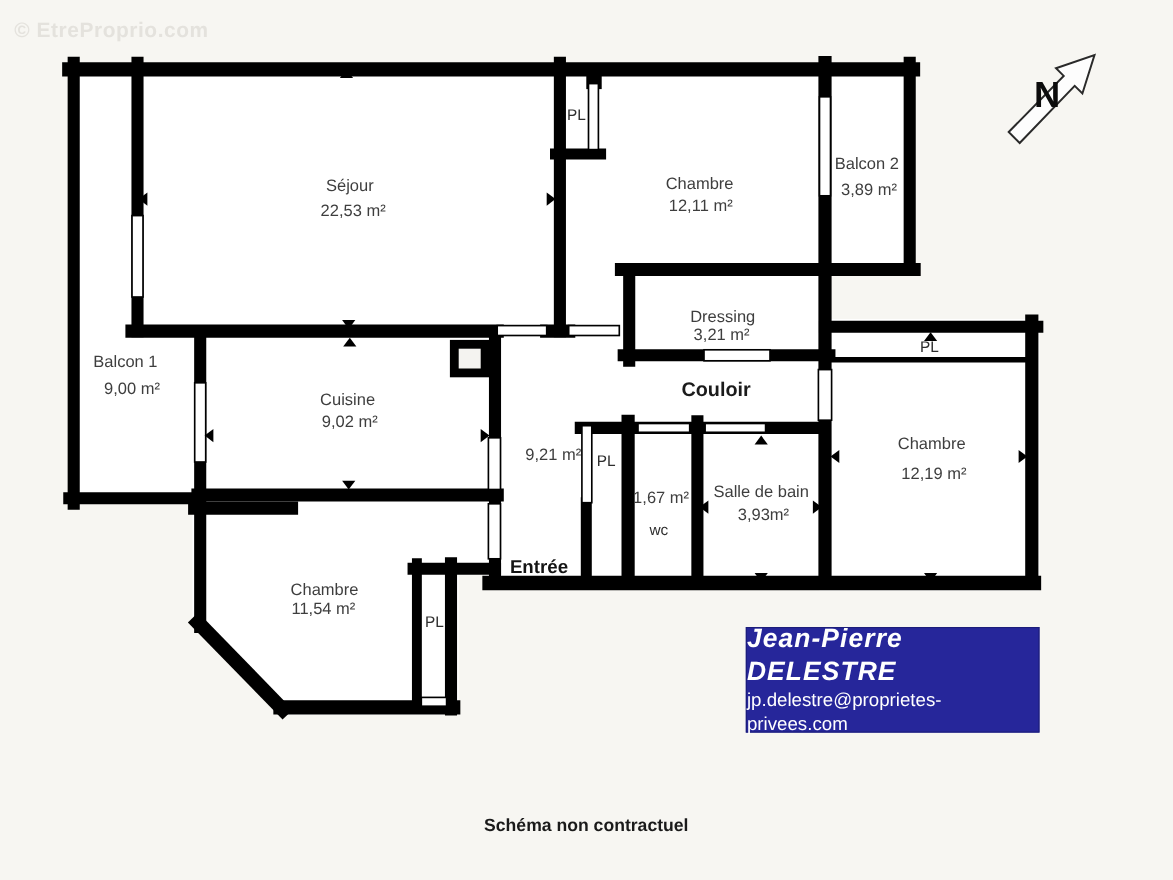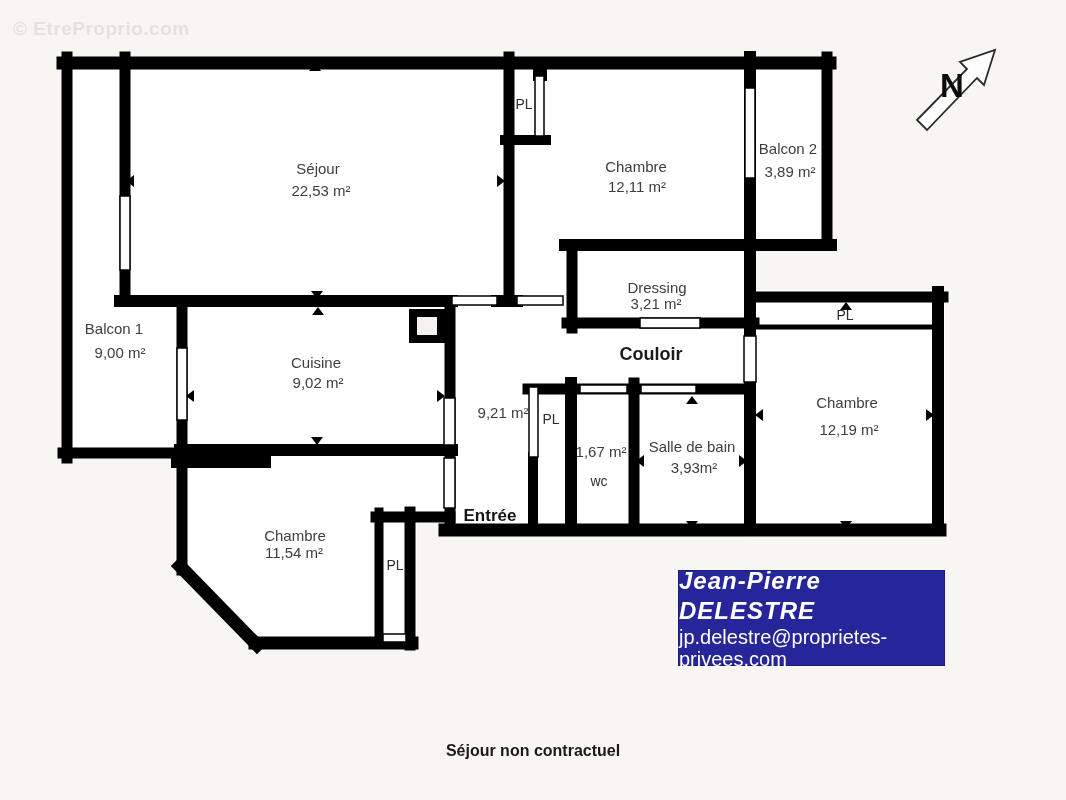--- a/index.html
+++ b/index.html
@@ -18,21 +18,21 @@
   .opening{fill:#ffffff;stroke:#000;stroke-width:1.5;}
   .door-arrow{fill:#000;stroke:none;}
 
   #watermark{position:absolute;left:13px;top:18px;font-size:19px;font-weight:bold;
              color:#e4e2dd;letter-spacing:.5px;}
   #banner{position:absolute;left:678px;top:570px;width:267px;height:96px;
           display:flex;flex-direction:column;align-items:center;justify-content:center;
           border:1px solid #1c1d7a;box-sizing:border-box;}
   #banner .agent-name{font-size:24px;font-weight:bold;font-style:italic;letter-spacing:1px;line-height:30px;}
   #banner .agent-phone{font-size:26px;font-weight:bold;font-style:italic;letter-spacing:3px;line-height:31px;}
-  #banner .agent-email{font-size:20px;line-height:22px;}
+  #banner .agent-email{font-size:17px;line-height:22px;}
   #disclaimer{position:absolute;left:0;top:742px;width:1066px;text-align:center;
               font-size:16px;font-weight:bold;color:#1a1a1a;}
 </style>
 </head>
 <body>
 
 <div id="watermark">© EtreProprio.com</div>
 
 <svg id="plan" width="1066" height="800" viewBox="0 0 1066 800">
 
@@ -166,13 +166,13 @@
     <polygon points="917,120 967,69 960,62 995,50 984,85 977,78 927,130" fill="#fdfdfd" stroke="#2a2a2a" stroke-width="1.8" stroke-linejoin="miter"></polygon>
     <text class="compass-n" x="952" y="97">N</text>
   </g>
 </svg>
 
 <div id="banner" style="background:#26269a;color:#ffffff;">
   <div class="agent-name">Jean-Pierre DELESTRE</div>
   <div class="agent-email">jp.delestre@proprietes-privees.com</div>
 </div>
 
-<div id="disclaimer">Séjour non contractuel</div>
+<div id="disclaimer">Schéma non contractuel</div>
 
 </body></html>

